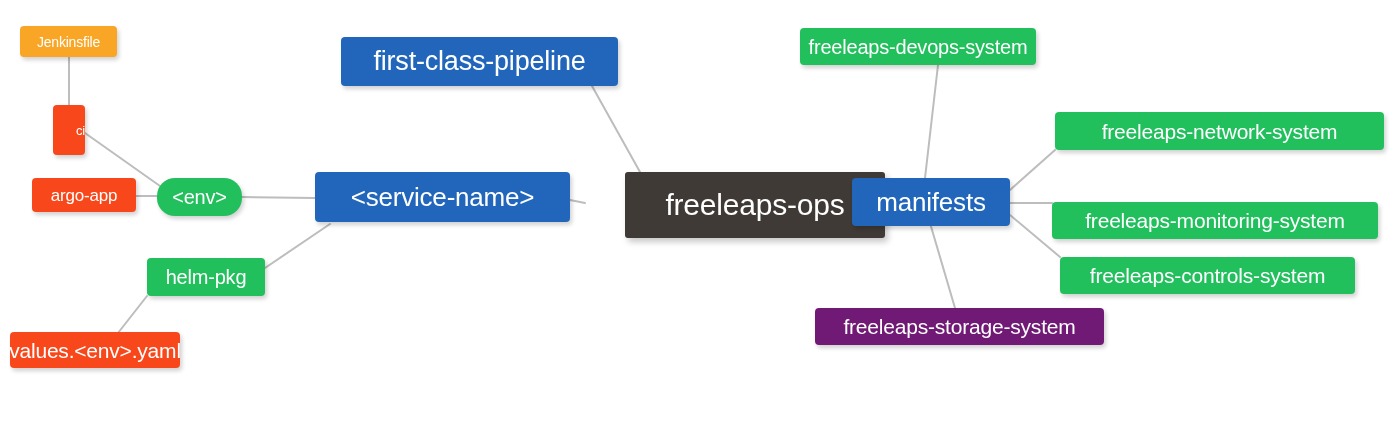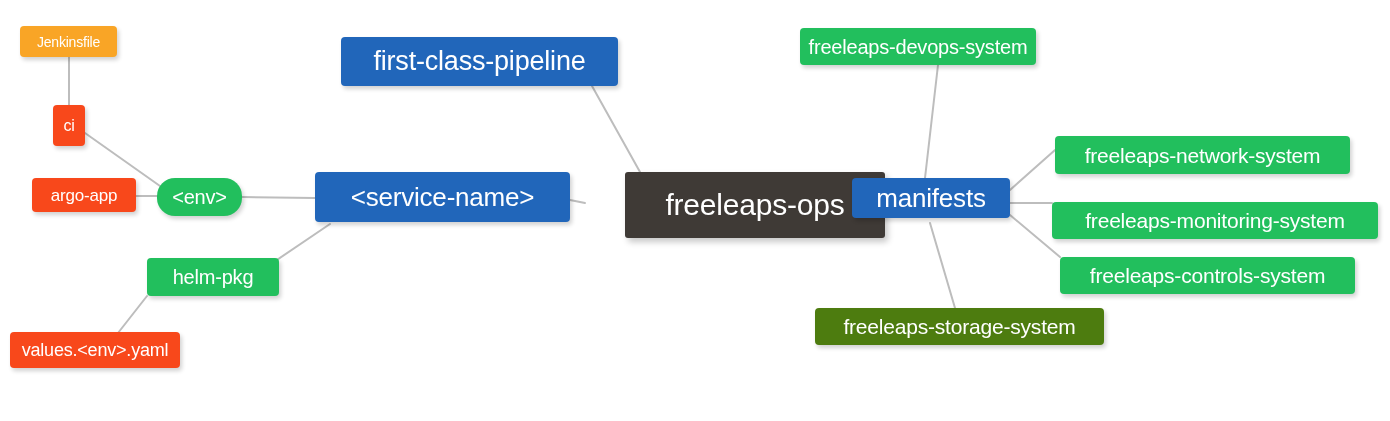--- a/index.html
+++ b/index.html
@@ -66,53 +66,53 @@
       <polyline points="1010,215 1060,257" fill="none" stroke="#bdbdbd" stroke-width="2" stroke-linecap="round" stroke-linejoin="round"></polyline>
       <polyline points="930,223 955,308" fill="none" stroke="#bdbdbd" stroke-width="2" stroke-linecap="round" stroke-linejoin="round"></polyline>
     </svg>
   <div id="node-layer">
       <div class="node root" style="left: 585px; top: 172px; width: 260px; height: 66px; background: rgb(63, 58, 54); font-size: 30px; margin-left: 40px;">
         <span>freeleaps-ops</span>
       </div>
       <div class="node" style="left: 315px; top: 172px; width: 255px; height: 50px; background: rgb(33, 102, 186); font-size: 26px; text-align: center;">
         <span>&lt;service-name&gt;</span>
       </div>
-      <div class="node" style="left: 852px; top: 178px; width: 158px; height: 40px; background: rgb(33, 102, 186); font-size: 26px;">
+      <div class="node" style="left: 852px; top: 178px; width: 158px; height: 48px; background: rgb(33, 102, 186); font-size: 26px;">
         <span>manifests</span>
       </div>
       <div class="node" style="left: 315px; top: 37px; width: 277px; height: 49px; background: rgb(33, 102, 186); font-size: 27px; margin-left: 26px;">
         <span>first-class-pipeline</span>
       </div>
       <div class="node" style="left: 157px; top: 178px; width: 85px; height: 38px; background: rgb(34, 191, 93); font-size: 20px; border-radius: 18px;">
         <span>&lt;env&gt;</span>
       </div>
-      <div class="node" style="left: 147px; top: 258px; width: 132px; height: 38px; background: rgb(34, 191, 93); font-size: 20px;">
+      <div class="node" style="left: 147px; top: 258px; width: 118px; height: 38px; background: rgb(34, 191, 93); font-size: 20px;">
         <span>helm-pkg</span>
       </div>
-      <div class="node" style="left: 53px; top: 105px; width: 32px; height: 41px; background: rgb(248, 72, 27); font-size: 16px;">
+      <div class="node" style="left: 53px; top: 105px; width: 32px; height: 50px; background: rgb(248, 72, 27); font-size: 13px; justify-content: flex-end;">
         <span>ci</span>
       </div>
       <div class="node" style="left: 20px; top: 26px; width: 97px; height: 31px; background: rgb(249, 165, 38); font-size: 14px; text-align: right;">
         <span>Jenkinsfile</span>
       </div>
       <div class="node" style="left: 32px; top: 178px; width: 104px; height: 34px; background: rgb(248, 72, 27); font-size: 17px;">
         <span>argo-app</span>
       </div>
-      <div class="node" style="left: 10px; top: 332px; width: 170px; height: 36px; background: rgb(248, 72, 27); font-size: 18px;">
+      <div class="node" style="left: 10px; top: 332px; width: 170px; height: 36px; background: rgb(248, 72, 27); font-size: 21px;">
         <span>values.&lt;env&gt;.yaml</span>
       </div>
       <div class="node" style="left: 800px; top: 28px; width: 236px; height: 37px; background: rgb(34, 191, 93); font-size: 20px;">
         <span>freeleaps-devops-system</span>
       </div>
-      <div class="node" style="left: 1055px; top: 112px; width: 295px; height: 38px; background: rgb(34, 191, 93); font-size: 21px; margin-top: 24px;">
+      <div class="node" style="left: 1055px; top: 112px; width: 329px; height: 38px; background: rgb(34, 191, 93); font-size: 21px;">
         <span>freeleaps-network-system</span>
       </div>
       <div class="node" style="left: 1052px; top: 186px; width: 326px; height: 37px; background: rgb(34, 191, 93); font-size: 21px; margin-top: 16px;">
         <span>freeleaps-monitoring-system</span>
       </div>
       <div class="node" style="left: 1060px; top: 257px; width: 295px; height: 37px; background: rgb(34, 191, 93); font-size: 21px;">
         <span>freeleaps-controls-system</span>
       </div>
-      <div class="node" style="left: 815px; top: 308px; width: 289px; height: 37px; background: #4d7c0f; font-size: 21px;">
+      <div class="node" style="left: 815px; top: 308px; width: 289px; height: 37px; background: #701a75; font-size: 21px;">
         <span>freeleaps-storage-system</span>
       </div>
     </div>
 </div>
 
 </body></html>

